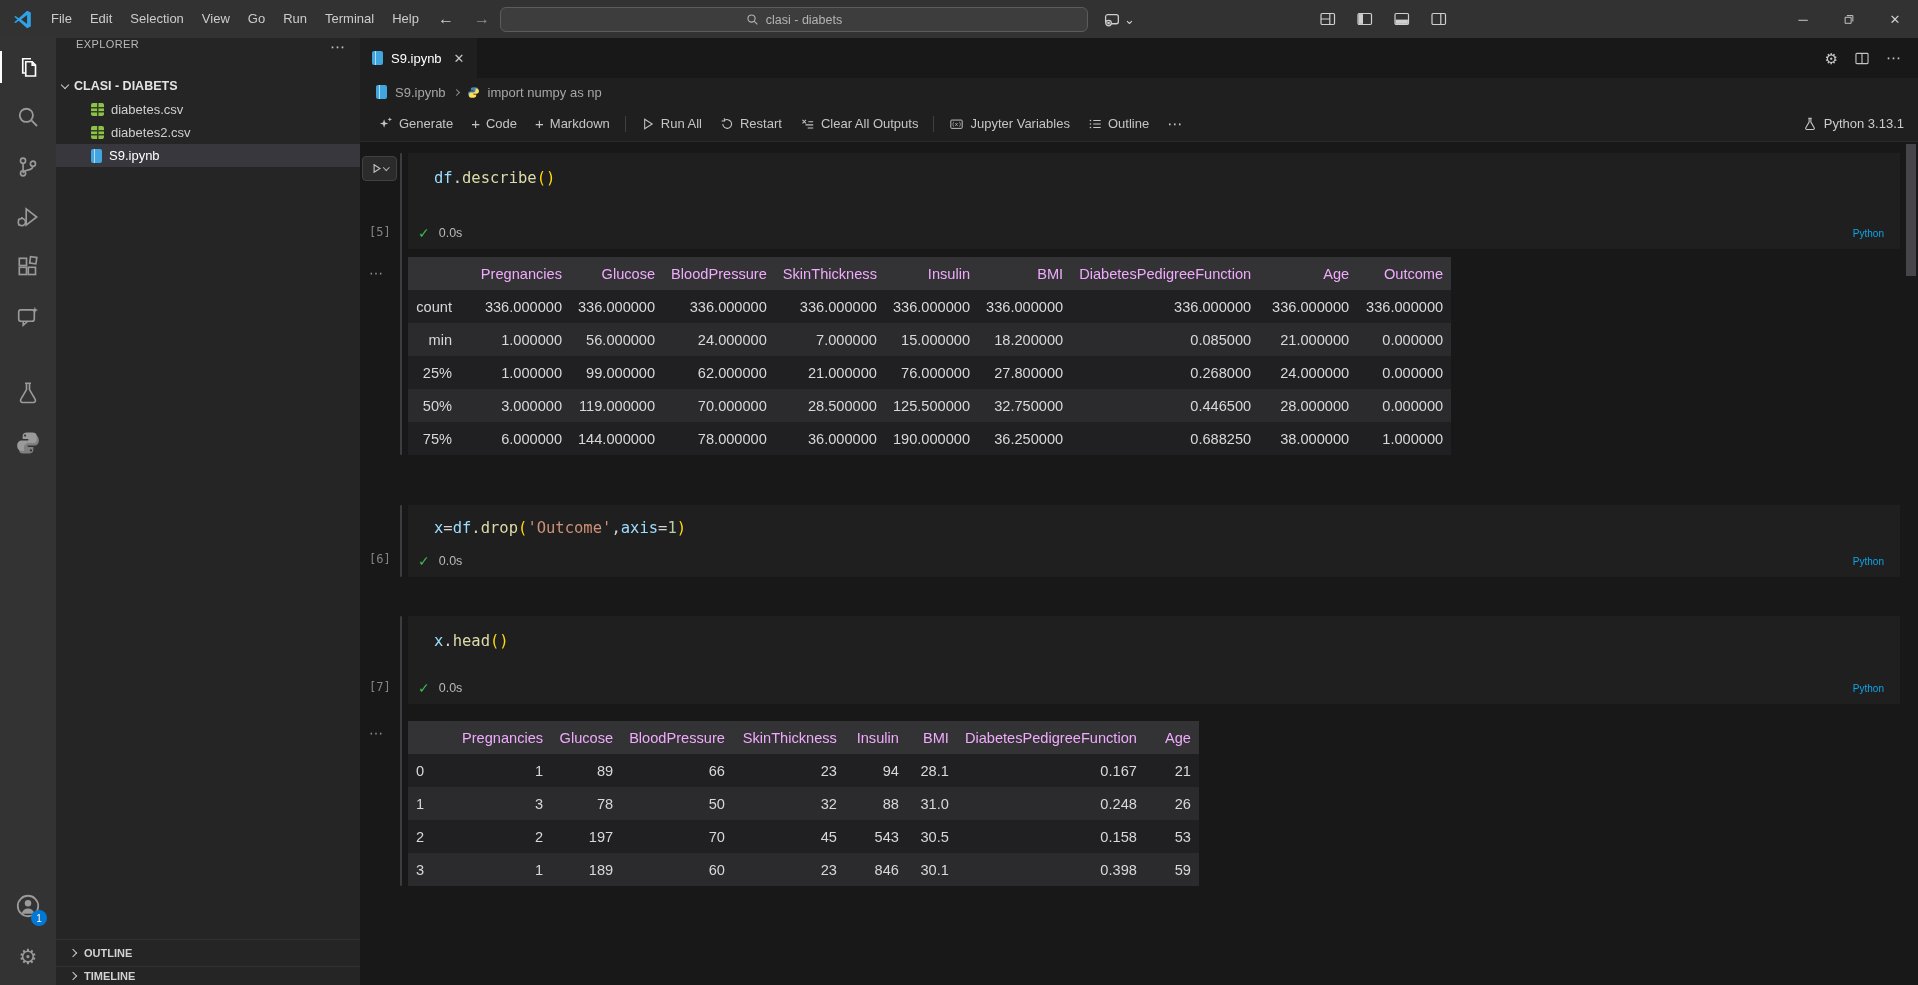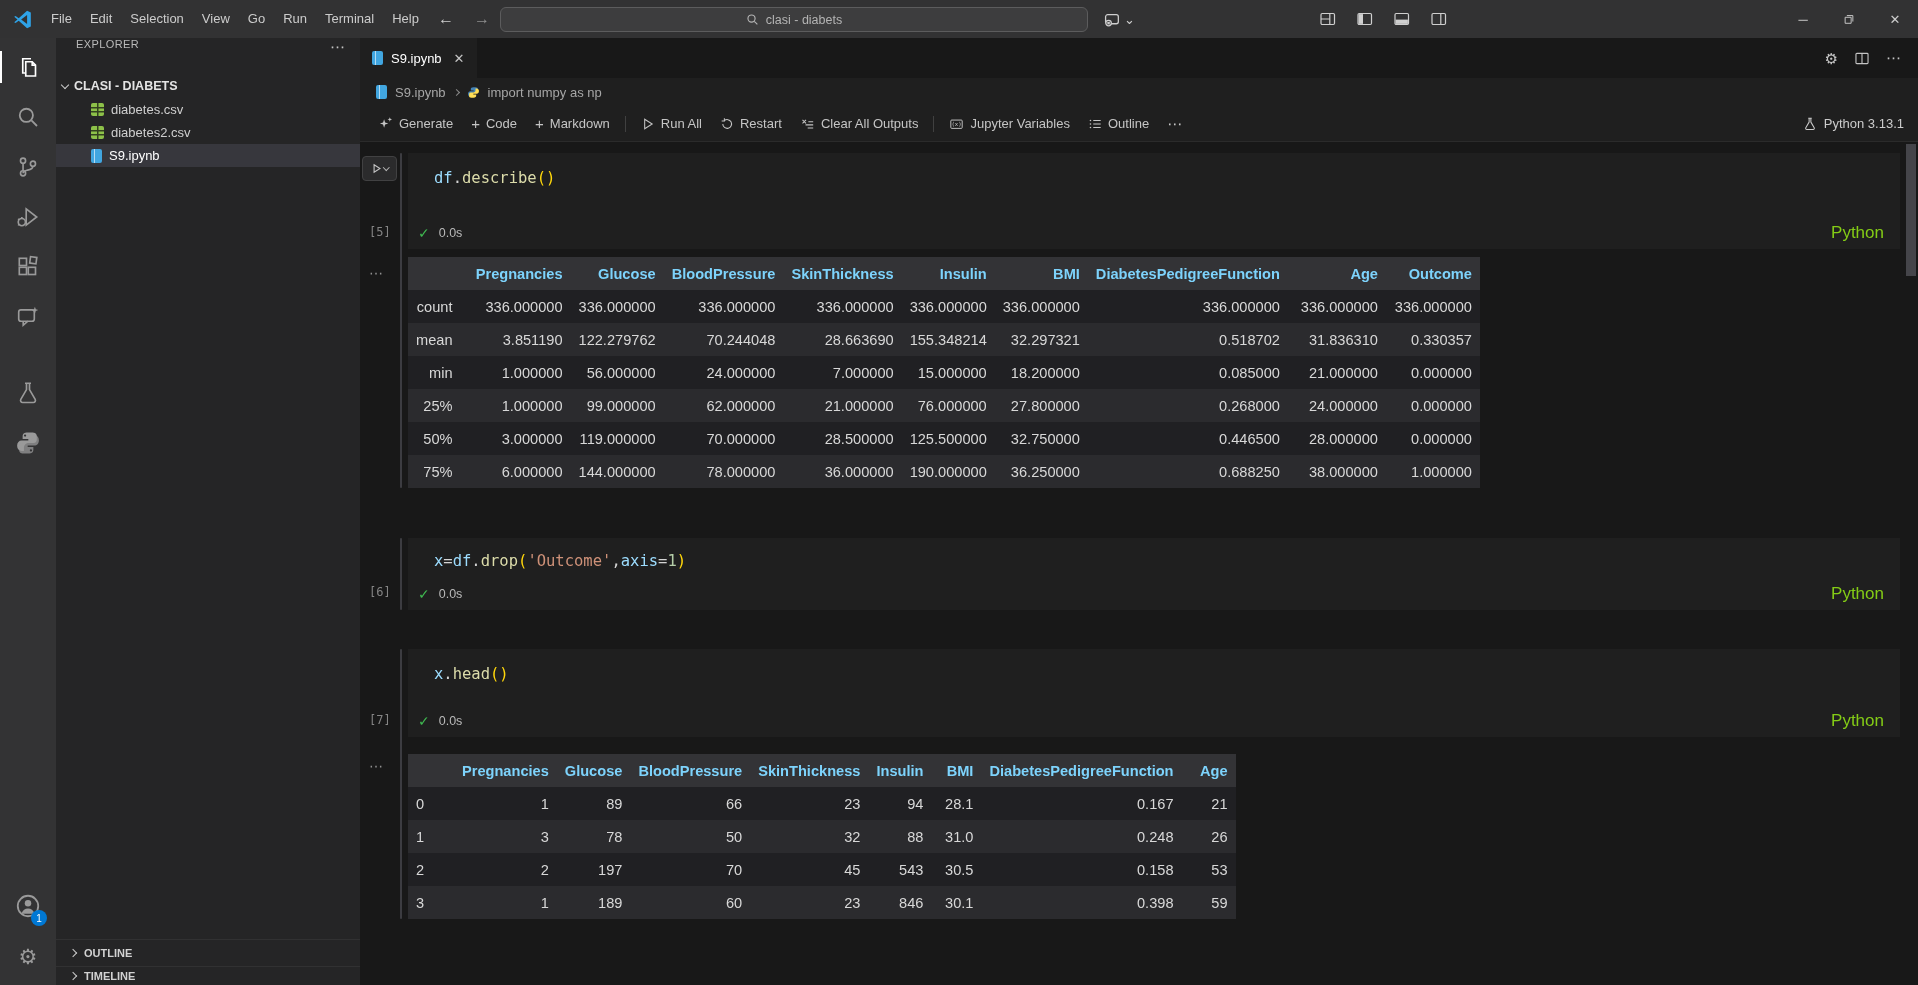--- a/index.html
+++ b/index.html
@@ -69,33 +69,33 @@
   
   .nbcontent{flex:1;overflow:hidden;padding-top:11px;position:relative;}
   .cellgroup{display:flex;}
   .gutter{flex:0 0 40px;position:relative;}
   .indicator{flex:0 0 2px;background:#3c3c41;border-radius:1px;}
   .cmain{flex:1;margin:0 18px 0 6px;min-width:0;}
   .cellbox{background:#1f1f1f;}
   .codeline{height:34px;display:flex;align-items:center;padding-left:26px;font-family:"DejaVu Sans Mono",monospace;font-size:15.5px;}
   .statusrow{height:32px;display:flex;align-items:center;padding:0 16px 0 10px;font-size:12.5px;color:#b9b9b9;}
   .okcheck{color:#3fb950;font-size:14px;margin-right:9px;}
-  .lang{margin-left:auto;color:#84cc16;font-size:17px;}
+  .lang{margin-left:auto;color:#0ea5e9;font-size:10px;}
   .execlabel{position:absolute;left:9px;font-family:"DejaVu Sans Mono",monospace;font-size:12px;color:#858585;}
   .outmore{position:absolute;left:9px;color:#8f8f8f;font-size:14px;letter-spacing:1px;}
   .runbtn{position:absolute;left:2px;top:3px;width:35px;height:25px;background:#2b2b2c;border:1px solid #414142;border-radius:4px;display:flex;align-items:center;justify-content:center;gap:2px;color:#c5c5c5;}
   .runbtn .chev{width:4.5px;height:4.5px;border-color:#b5b5b5;}
   .output{margin-top:8px;}
 
   .tok-var{color:#9cdcfe;} .tok-plain{color:#d4d4d4;} .tok-fn{color:#dcdcaa;}
   .tok-bracket{color:#ffd70b;} .tok-str{color:#ce9178;} .tok-num{color:#b5cea8;}
 
   table.df{border-collapse:collapse;table-layout:fixed;font-size:14.6px;color:#d8d8d8;}
   table.df th,table.df td{text-align:right;padding:0 8px;height:33px;white-space:nowrap;overflow:hidden;font-weight:normal;}
-  table.df thead th{background:#333336;font-weight:bold;color:#7dd3fc;}
+  table.df thead th{background:#333336;font-weight:normal;color:#f0abfc;}
   table.df tbody tr:nth-child(odd){background:#202023;}
   table.df tbody tr:nth-child(even){background:#2b2b2e;}
   table.df.head-table tbody th{text-align:left;}
 
   .vscroll{position:absolute;top:106px;right:2px;width:10px;height:132px;background:#45454a;}
   svg{display:block;}
 </style>
 </head>
 <body>
 
@@ -433,32 +433,20 @@
                       <td>336.000000</td>
                       <td>336.000000</td>
                       <td>336.000000</td>
                       <td>336.000000</td>
                       <td>336.000000</td>
                       <td>336.000000</td>
                       <td>336.000000</td>
                       <td>336.000000</td>
                     </tr>
                     <tr>
-                      <th>mean</th>
-                      <td>3.851190</td>
-                      <td>122.279762</td>
-                      <td>70.244048</td>
-                      <td>28.663690</td>
-                      <td>155.348214</td>
-                      <td>32.297321</td>
-                      <td>0.518702</td>
-                      <td>31.836310</td>
-                      <td>0.330357</td>
-                    </tr>
-                    <tr>
                       <th>min</th>
                       <td>1.000000</td>
                       <td>56.000000</td>
                       <td>24.000000</td>
                       <td>7.000000</td>
                       <td>15.000000</td>
                       <td>18.200000</td>
                       <td>0.085000</td>
                       <td>21.000000</td>
                       <td>0.000000</td>

